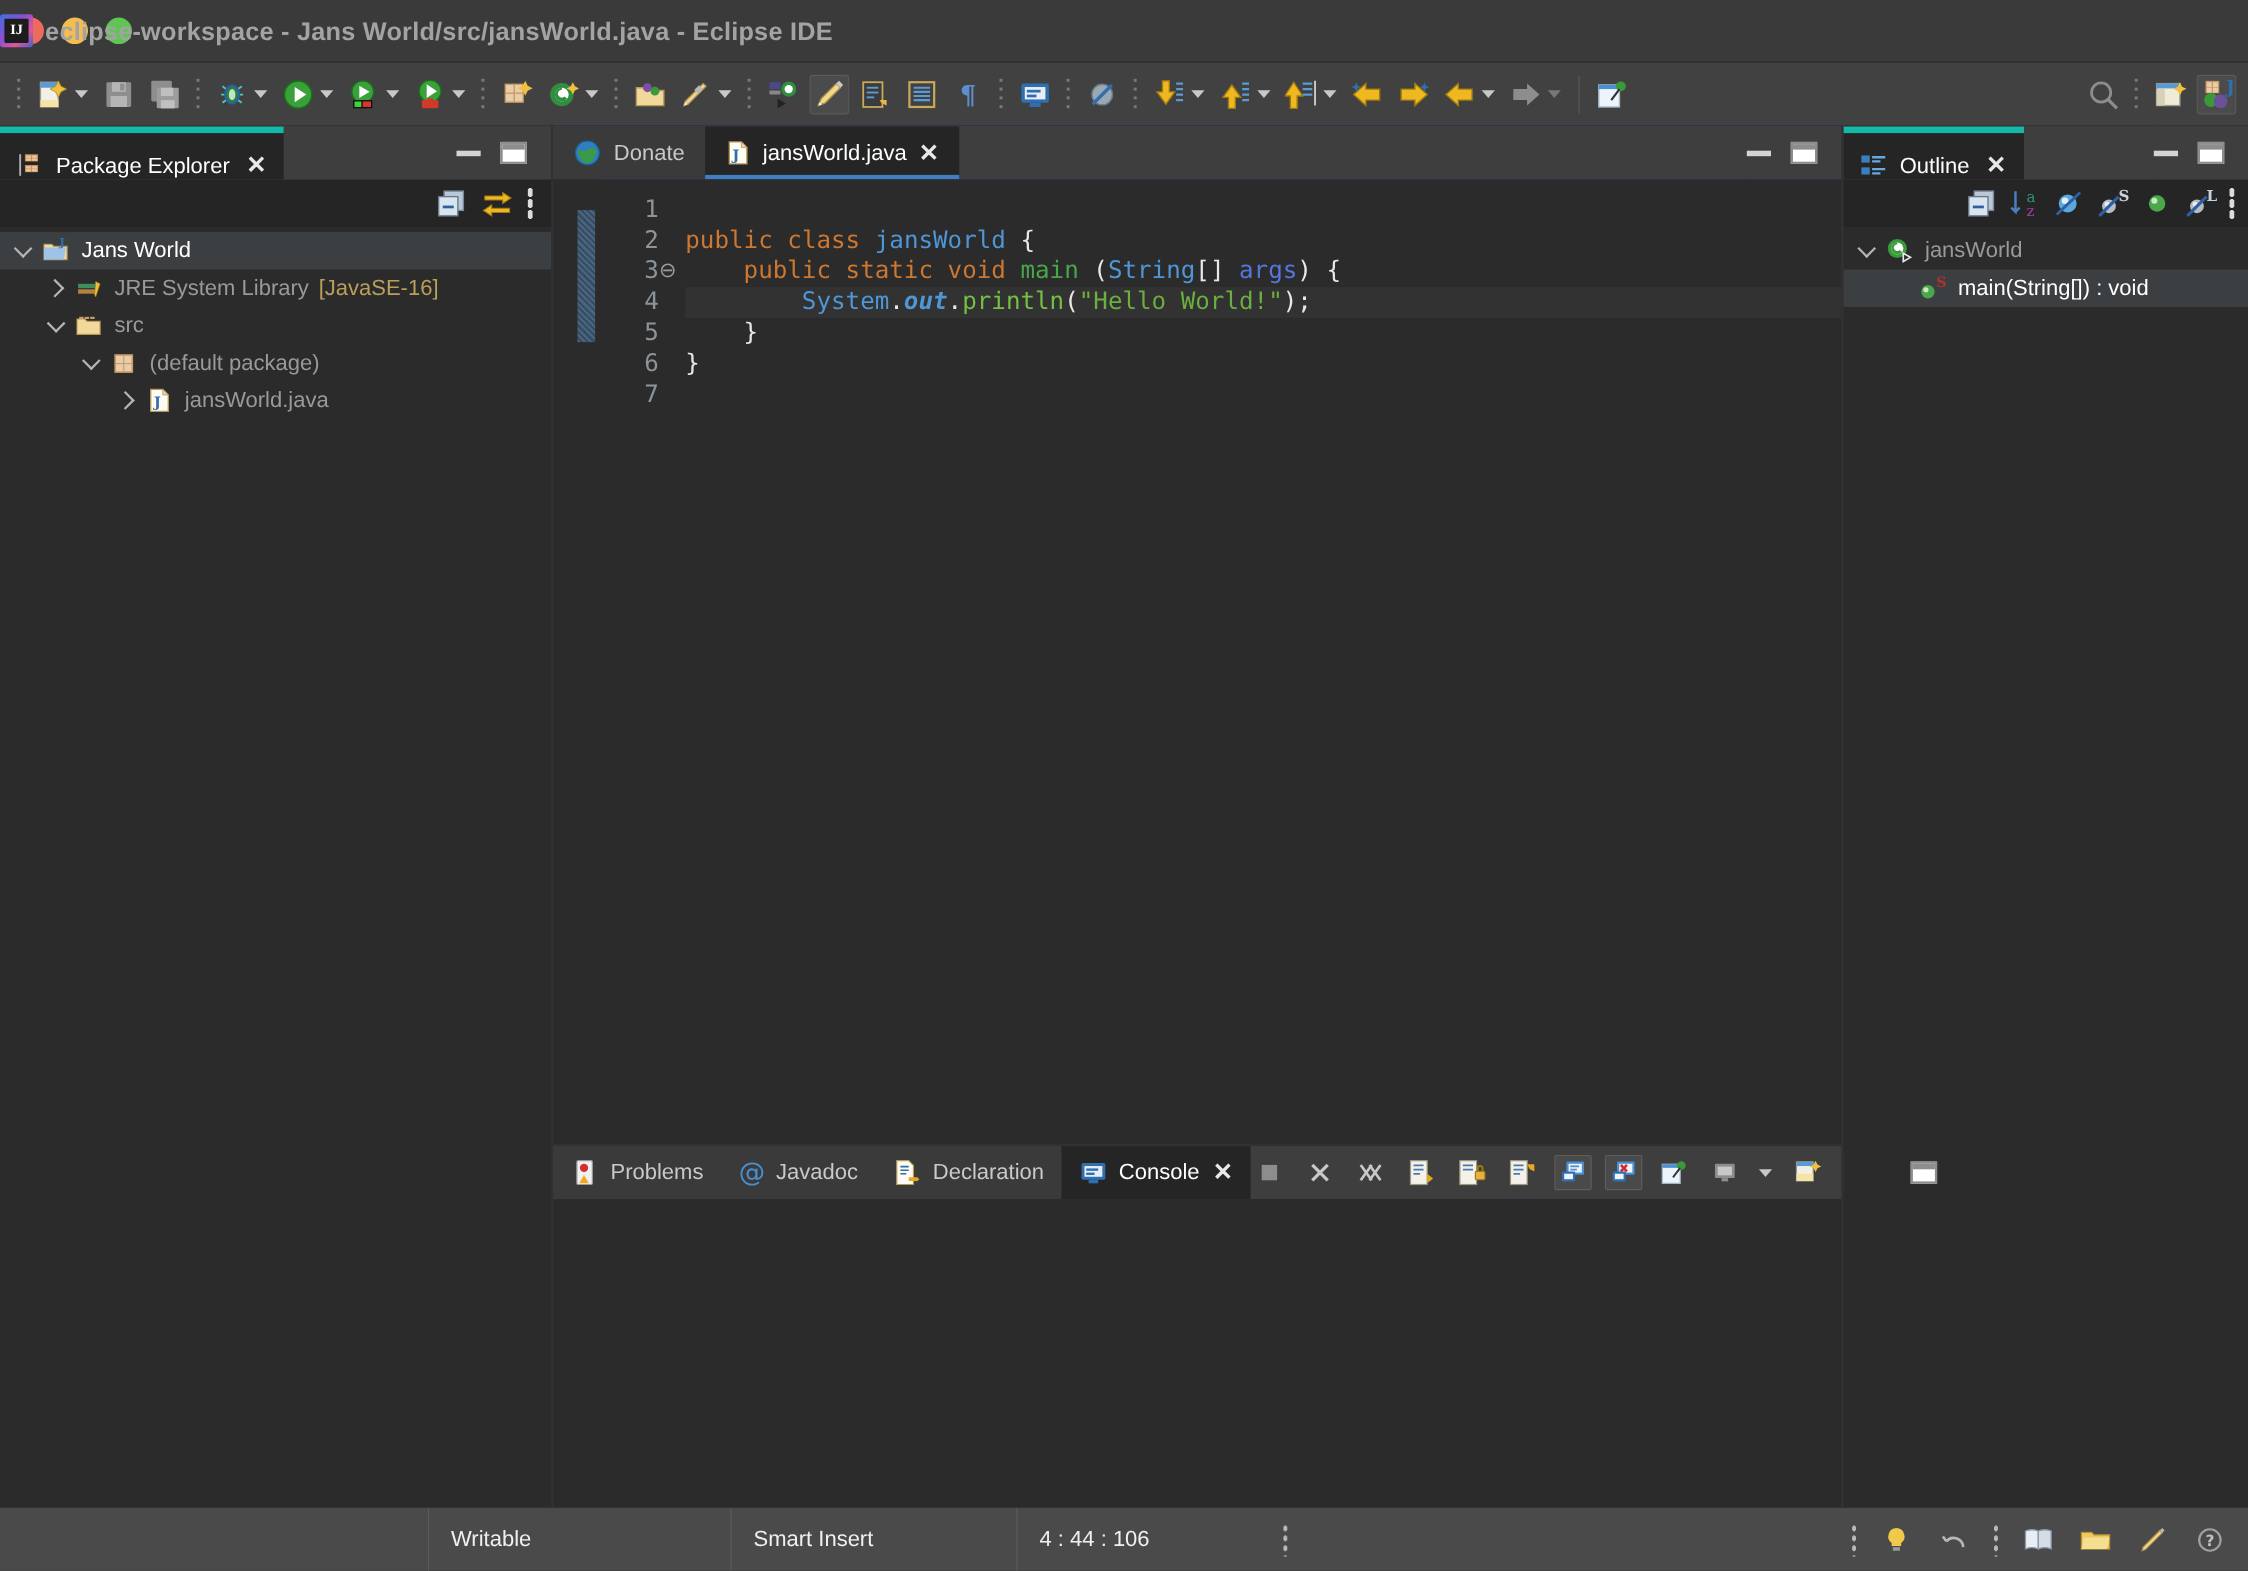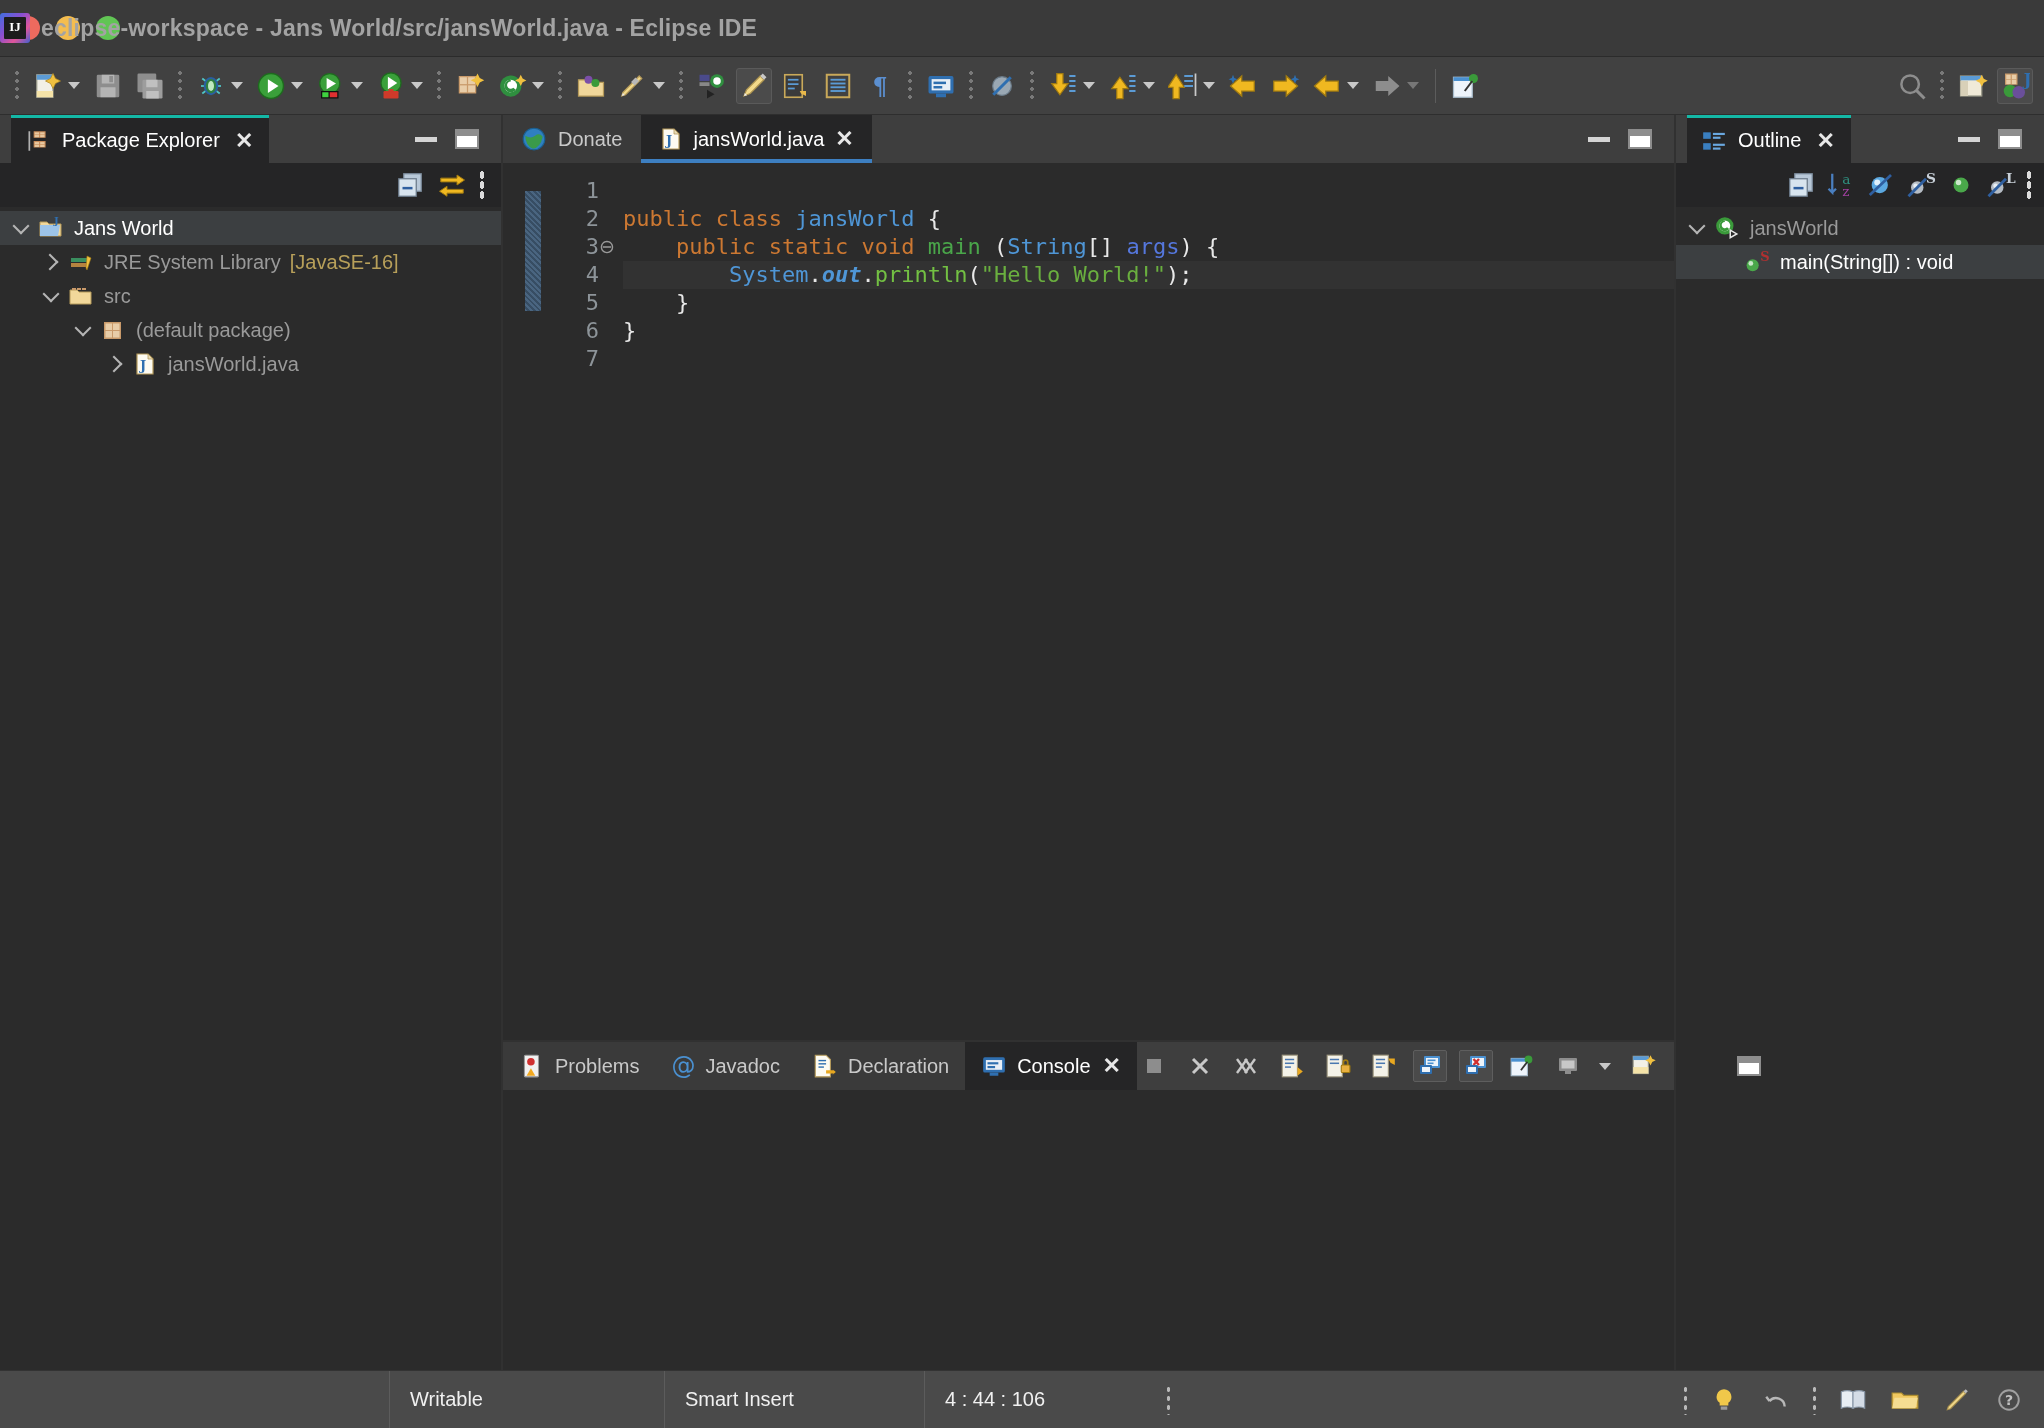--- a/index.html
+++ b/index.html
@@ -76,24 +76,23 @@
   .main { flex: 1; display: flex; min-height: 0; background:#3b3b3b; }
 
   
   .left-col { width: 503px; display: flex; flex-direction: column; min-height: 0;
               background:#3b3b3b; border-right: 2px solid #313131;}
   .view-tabbar {
     height: 48px; display: flex; align-items: stretch; background: #3e3e3e;
     position: relative;
   }
   .view-tab {
-    display: flex; align-items: center; gap: 11px; padding: 0 16px 0 14px;
+    display: flex; align-items: flex-end; gap: 11px; padding: 0 16px 0 14px;
     background: #252526; color: #ffffff; font-size: 20px; height: 48px;
-    border-top: 3px solid #14b8a6;
-    margin-left: 11px;
+    border-top: 6px solid #14b8a6;
   }
   .view-tab .close-x { font-size: 22px; font-weight: 700; color: #e8e8e8; margin-left:4px;}
   .tabbar-fill { flex: 1; background:#3e3e3e; }
   .tabbar-btns { display:flex; align-items:center; gap: 18px; padding-right: 22px; background:#3e3e3e;}
   .min-btn { width:22px; height:5px; background:#d4d4d4; }
   .max-btn { width:24px; height:20px; background:#ffffff; border:2px solid #8d8d8d; position:relative; }
   .max-btn::before { content:""; position:absolute; left:0; right:0; top:0; height:5px; background:#8d8d8d;}
 
   .view-toolbar {
     height: 44px; background: #252526; display:flex; align-items:center;

